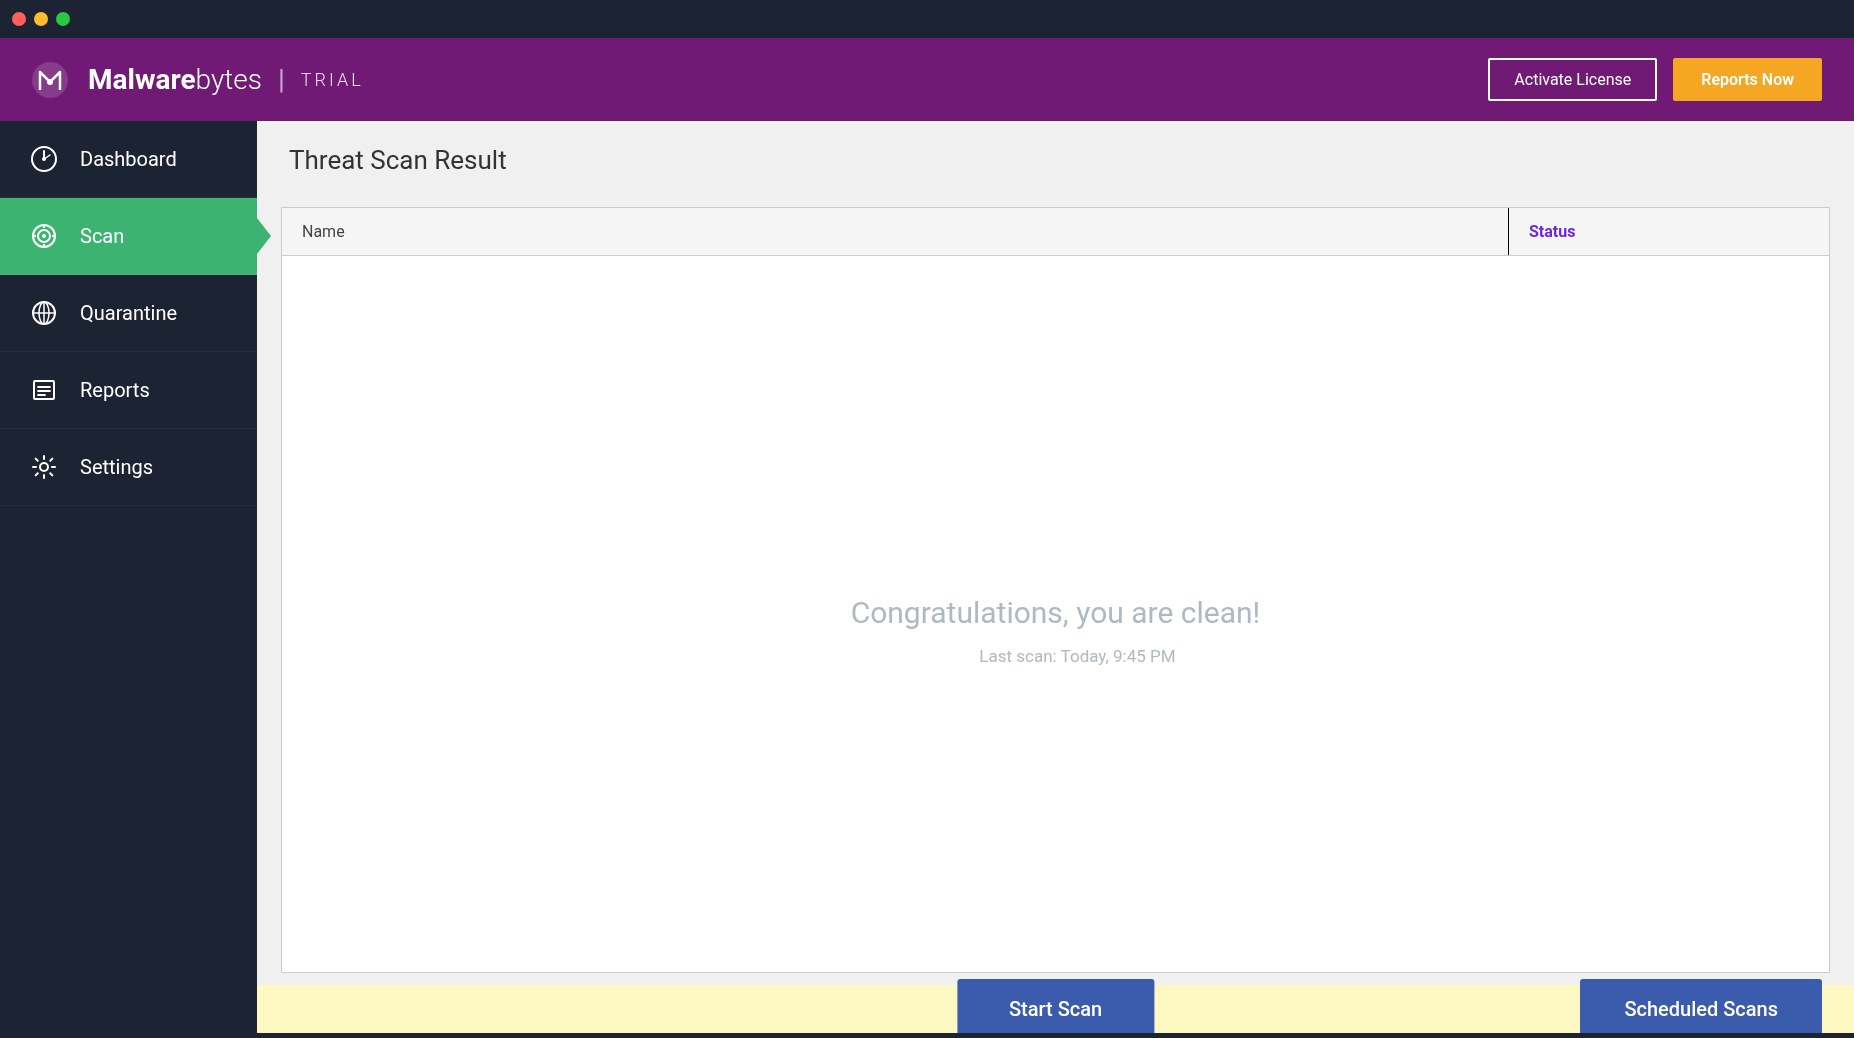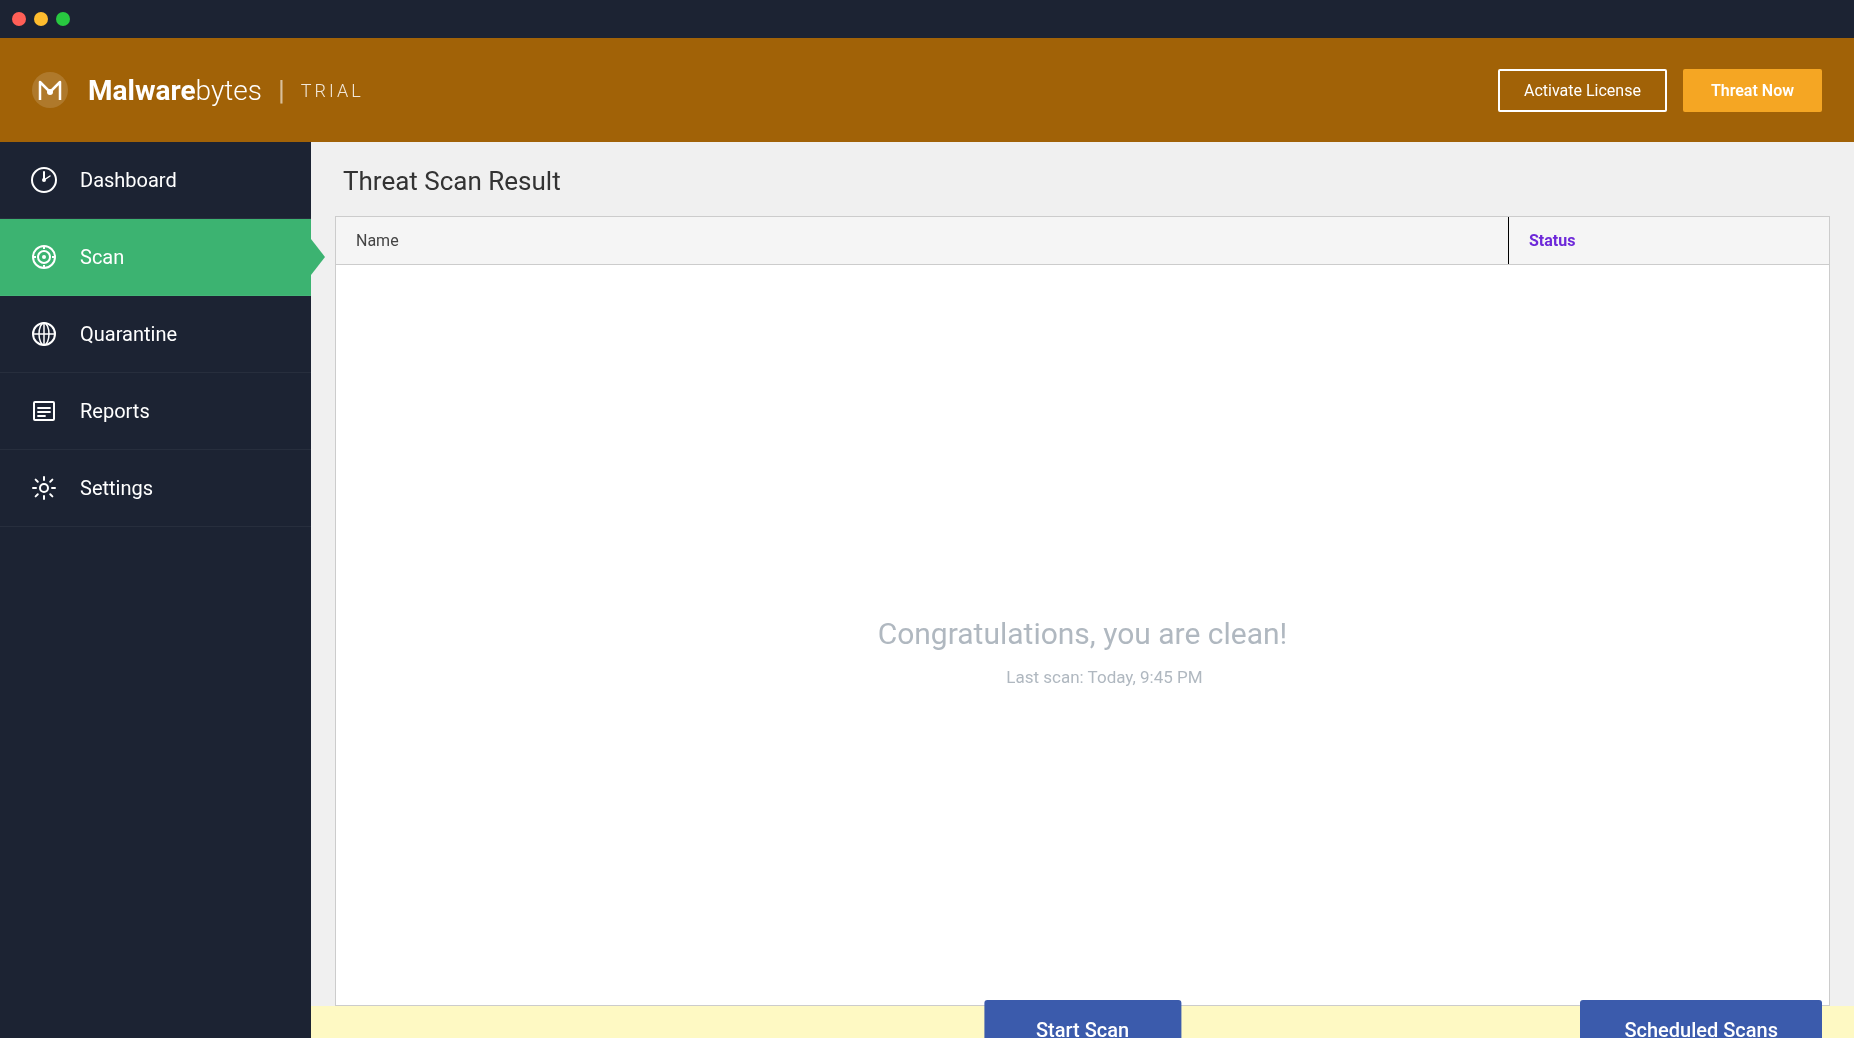--- a/index.html
+++ b/index.html
@@ -34,22 +34,22 @@
       display: inline-block;
     }
 
     .traffic-light.close { background: #ff5f57; }
     .traffic-light.minimize { background: #febc2e; }
     .traffic-light.maximize { background: #28c840; }
 
     
     .header {
       width: 100%;
-      height: 104px;
-      background: #a16207;
+      height: 83px;
+      background: #701a75;
       display: flex;
       align-items: center;
       justify-content: space-between;
       padding: 4px 32px;
     }
 
     .logo-area {
       display: flex;
       align-items: center;
       gap: 16px;
@@ -113,21 +113,21 @@
     }
 
     
     .main-layout {
       display: flex;
       height: calc(1038px - 38px - 88px);
     }
 
     
     .sidebar {
-      width: 311px;
+      width: 257px;
       background: #1c2333;
       display: flex;
       flex-direction: column;
       flex-shrink: 0;
     }
 
     .nav-item {
       display: flex;
       align-items: center;
       gap: 20px;
@@ -176,20 +176,21 @@
       height: 28px;
     }
 
     
     .content {
       flex: 1;
       background: #f0f0f0;
       display: flex;
       flex-direction: column;
       overflow: hidden;
+      gap: 12px;
     }
 
     .content-header {
       padding: 24px 32px 20px;
       background: #f0f0f0;
     }
 
     .page-title {
       font-size: 26px;
       font-weight: 400;
@@ -317,21 +318,21 @@
     </svg>
     <div class="logo-text">
       <span class="malware">Malware</span>
         <span class="bytes">bytes</span>
       <span class="logo-divider"> | </span>
       <span class="trial-text">TRIAL</span>
     </div>
   </div>
   <div class="header-buttons">
     <button class="btn-activate">Activate License</button>
-    <button class="btn-upgrade">Threat Now</button>
+    <button class="btn-upgrade">Reports Now</button>
   </div>
 </div>
 
 <div class="main-layout">
 
   <nav class="sidebar">
 
     <div class="nav-item">
       <span class="nav-icon">
         <svg viewBox="0 0 28 28" fill="none" xmlns="http://www.w3.org/2000/svg">

